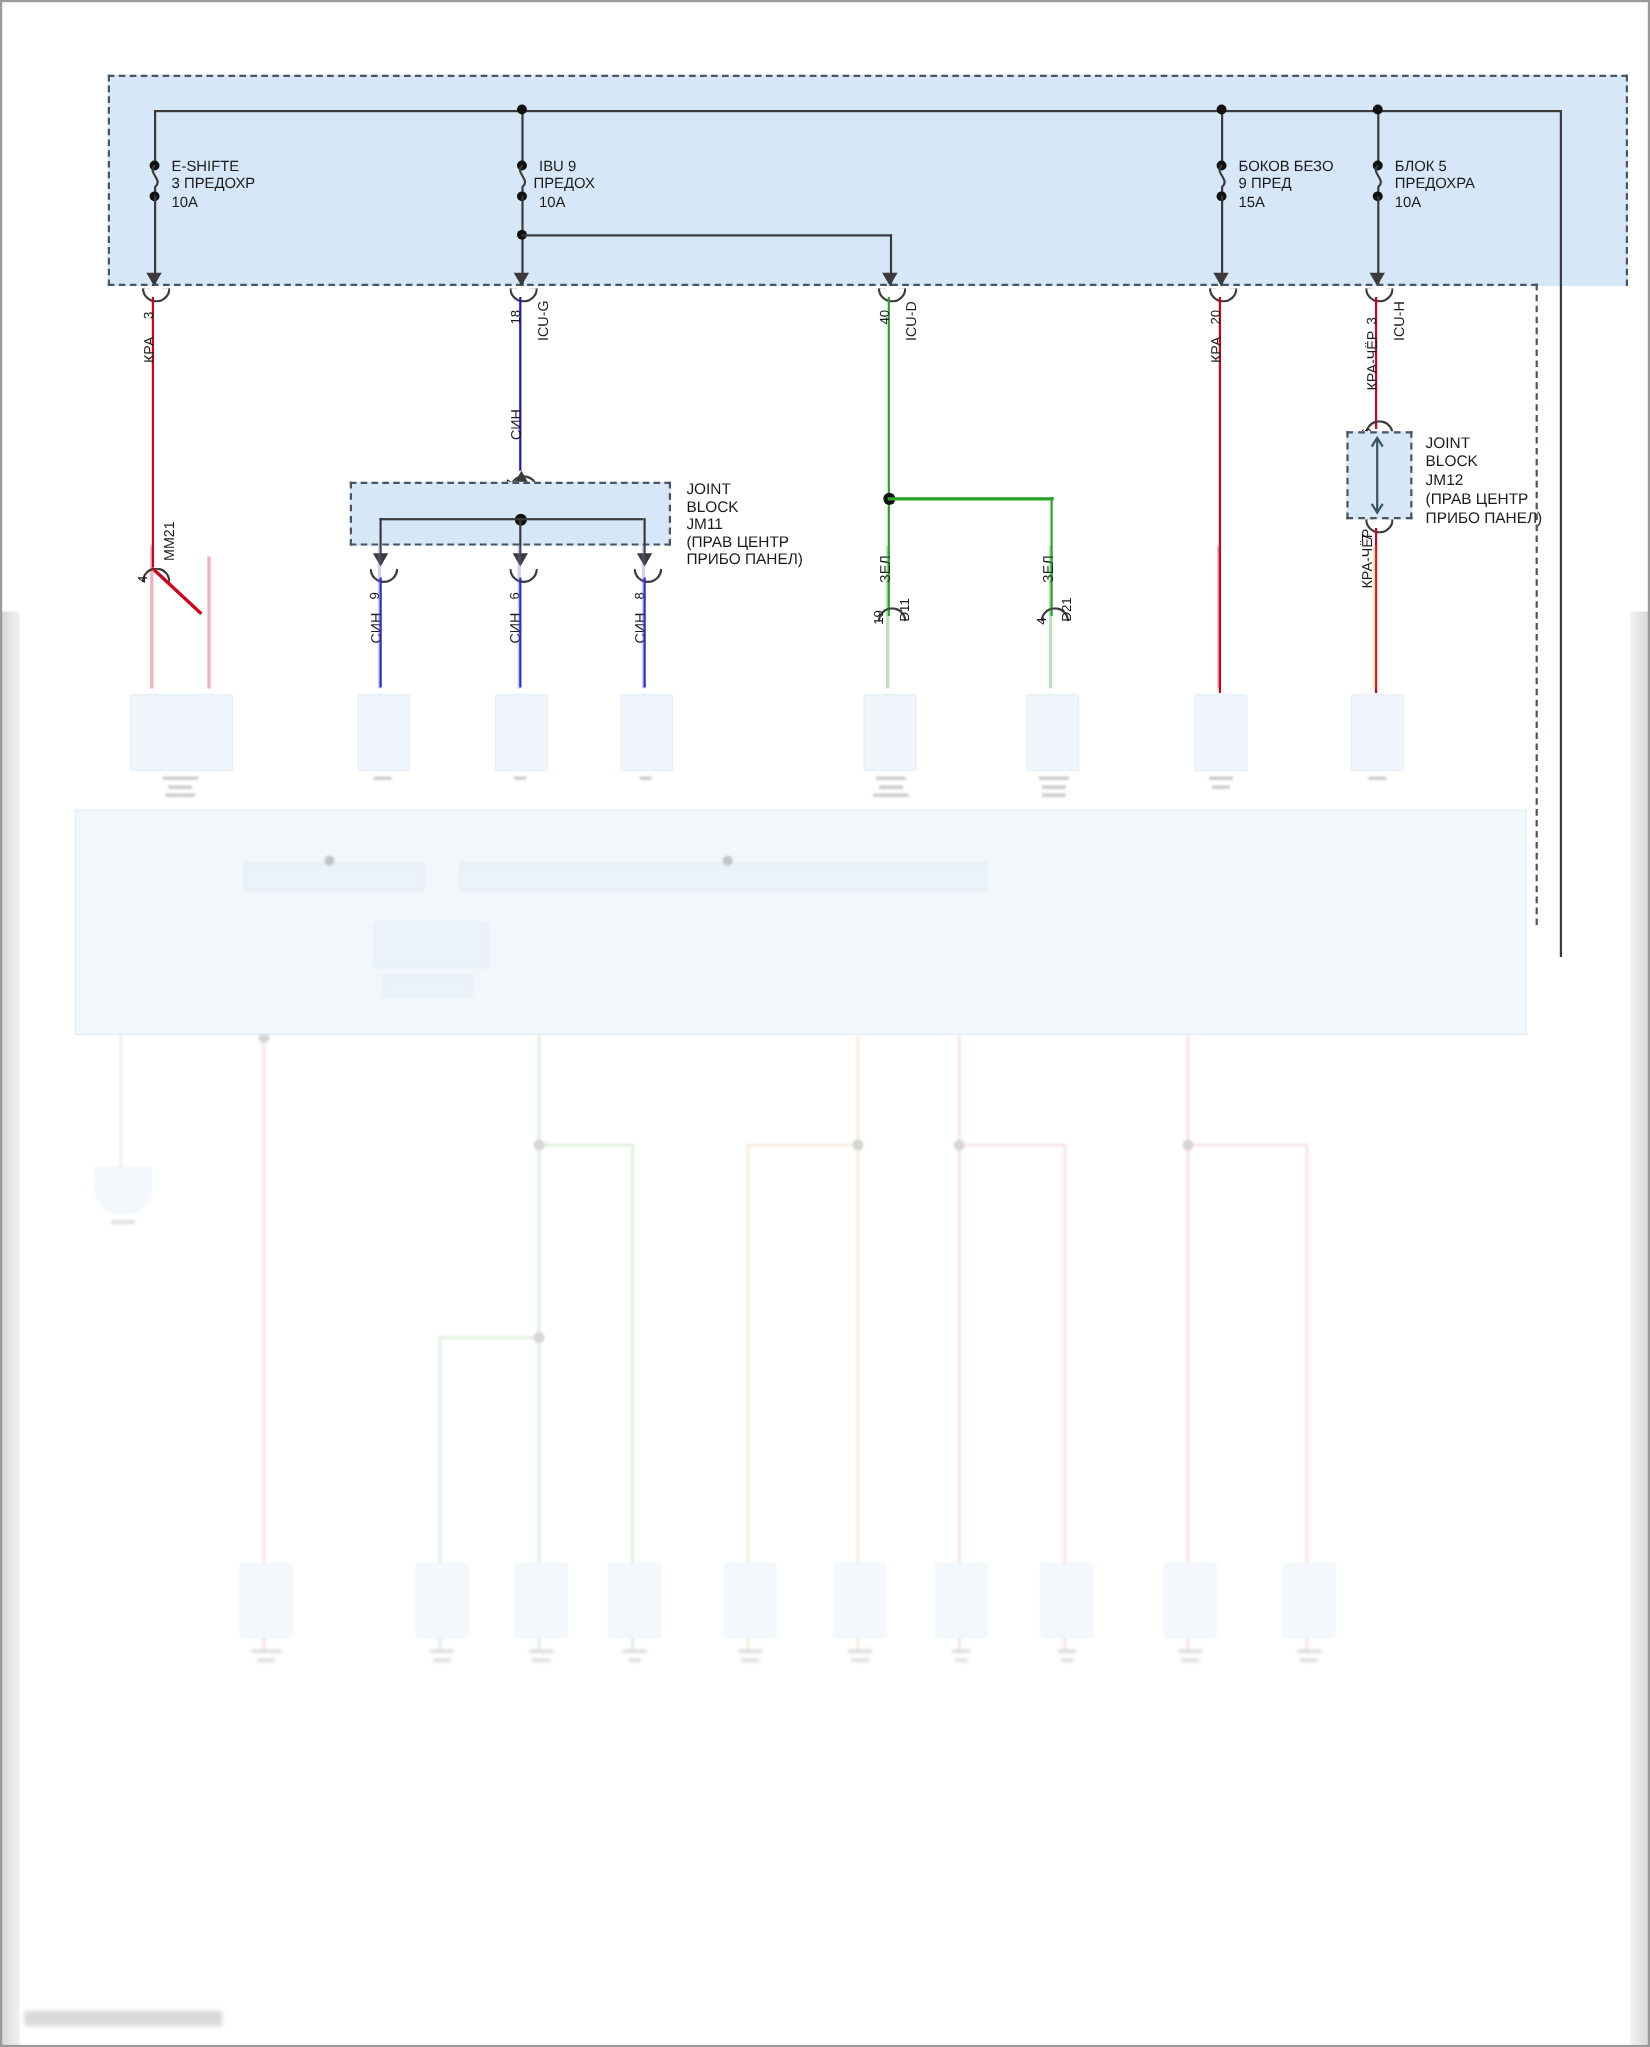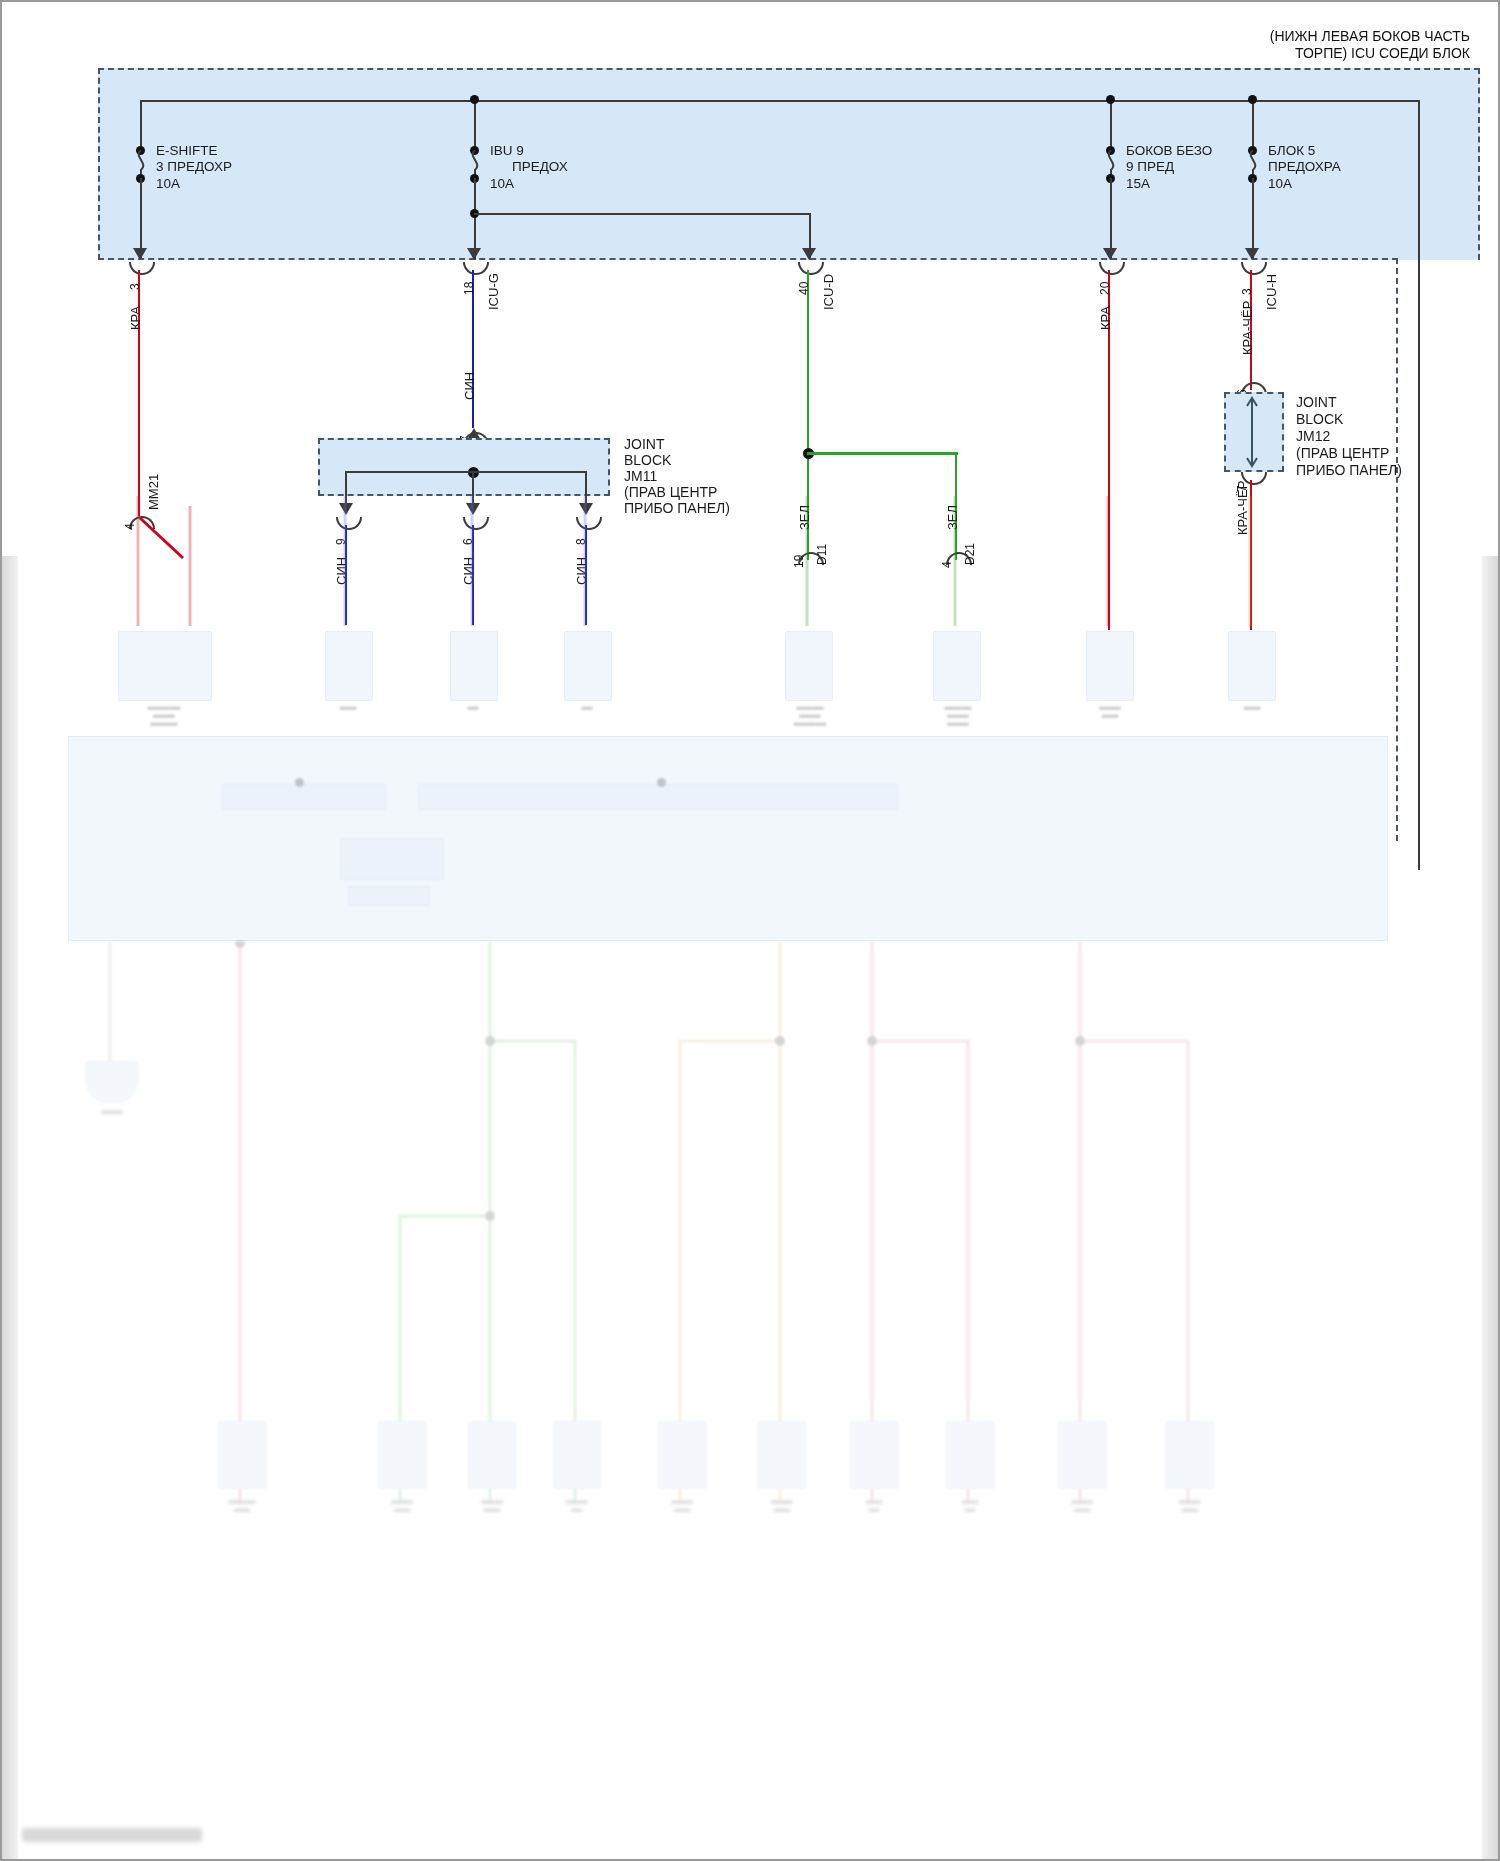--- a/index.html
+++ b/index.html
@@ -53,22 +53,20 @@
   .ctext{position:absolute;font-size:7px;line-height:8px;color:#555;text-align:center;
          white-space:pre-line;filter:blur(1.2px);}
   .watermark{position:absolute;left:22px;top:1828px;width:180px;height:14px;
      background:#d9d9d9;filter:blur(2px);border-radius:2px;}
 </style>
 </head>
 <body>
 
 <div id="page">
 
-  <div class="hdr" style="right:30px;top:28px;width:420px;">(НИЖН ЛЕВАЯ БОКОВ ЧАСТЬ
-ТОРПЕ) ICU СОЕДИ БЛОК</div>
 
   <div class="blk" style="left:98px;top:68px;width:1382px;height:192px;border-bottom:none;"></div>
 
   <div class="hline" style="left:141px;top:100px;width:1279px;"></div>
 
   <div class="vline" style="left:140px;top:100px;height:50px;"></div>
   <div class="vline" style="left:474px;top:100px;height:50px;"></div>
   <div class="vline" style="left:1110px;top:100px;height:50px;"></div>
   <div class="vline" style="left:1252px;top:100px;height:50px;"></div>
   <div class="dot sm" style="left:470px;top:95px;"></div>
@@ -85,21 +83,21 @@
   <div class="lbl" style="left:156px;top:159px;">3 ПРЕДОХР</div>
   <div class="lbl" style="left:156px;top:176px;">10A</div>
 
   <div class="dot sm" style="left:470px;top:146px;"></div>
   <svg class="fuse" style="left:466px;top:150px;" width="20" height="32">
     <path d="M9 0 C 1 7, 17 13, 9 20 L9 30" stroke="#3b3b3b" stroke-width="2" fill="none"></path>
   </svg>
   <div class="dot sm" style="left:470px;top:174px;"></div>
   <div class="vline" style="left:474px;top:178px;height:82px;"></div>
   <div class="lbl" style="left:490px;top:143px;">IBU 9</div>
-  <div class="lbl" style="left:512px;top:159px;">ПРЕДОХ</div>
+  <div class="lbl" style="left:485px;top:159px;">ПРЕДОХ</div>
   <div class="lbl" style="left:490px;top:176px;">10A</div>
 
   <div class="dot sm" style="left:470px;top:209px;"></div>
   <div class="hline" style="left:474px;top:213px;width:337px;"></div>
   <div class="vline" style="left:809px;top:213px;height:47px;"></div>
 
   <div class="dot sm" style="left:1106px;top:146px;"></div>
   <svg class="fuse" style="left:1102px;top:150px;" width="20" height="32">
     <path d="M9 0 C 1 7, 17 13, 9 20 L9 30" stroke="#3b3b3b" stroke-width="2" fill="none"></path>
   </svg>

